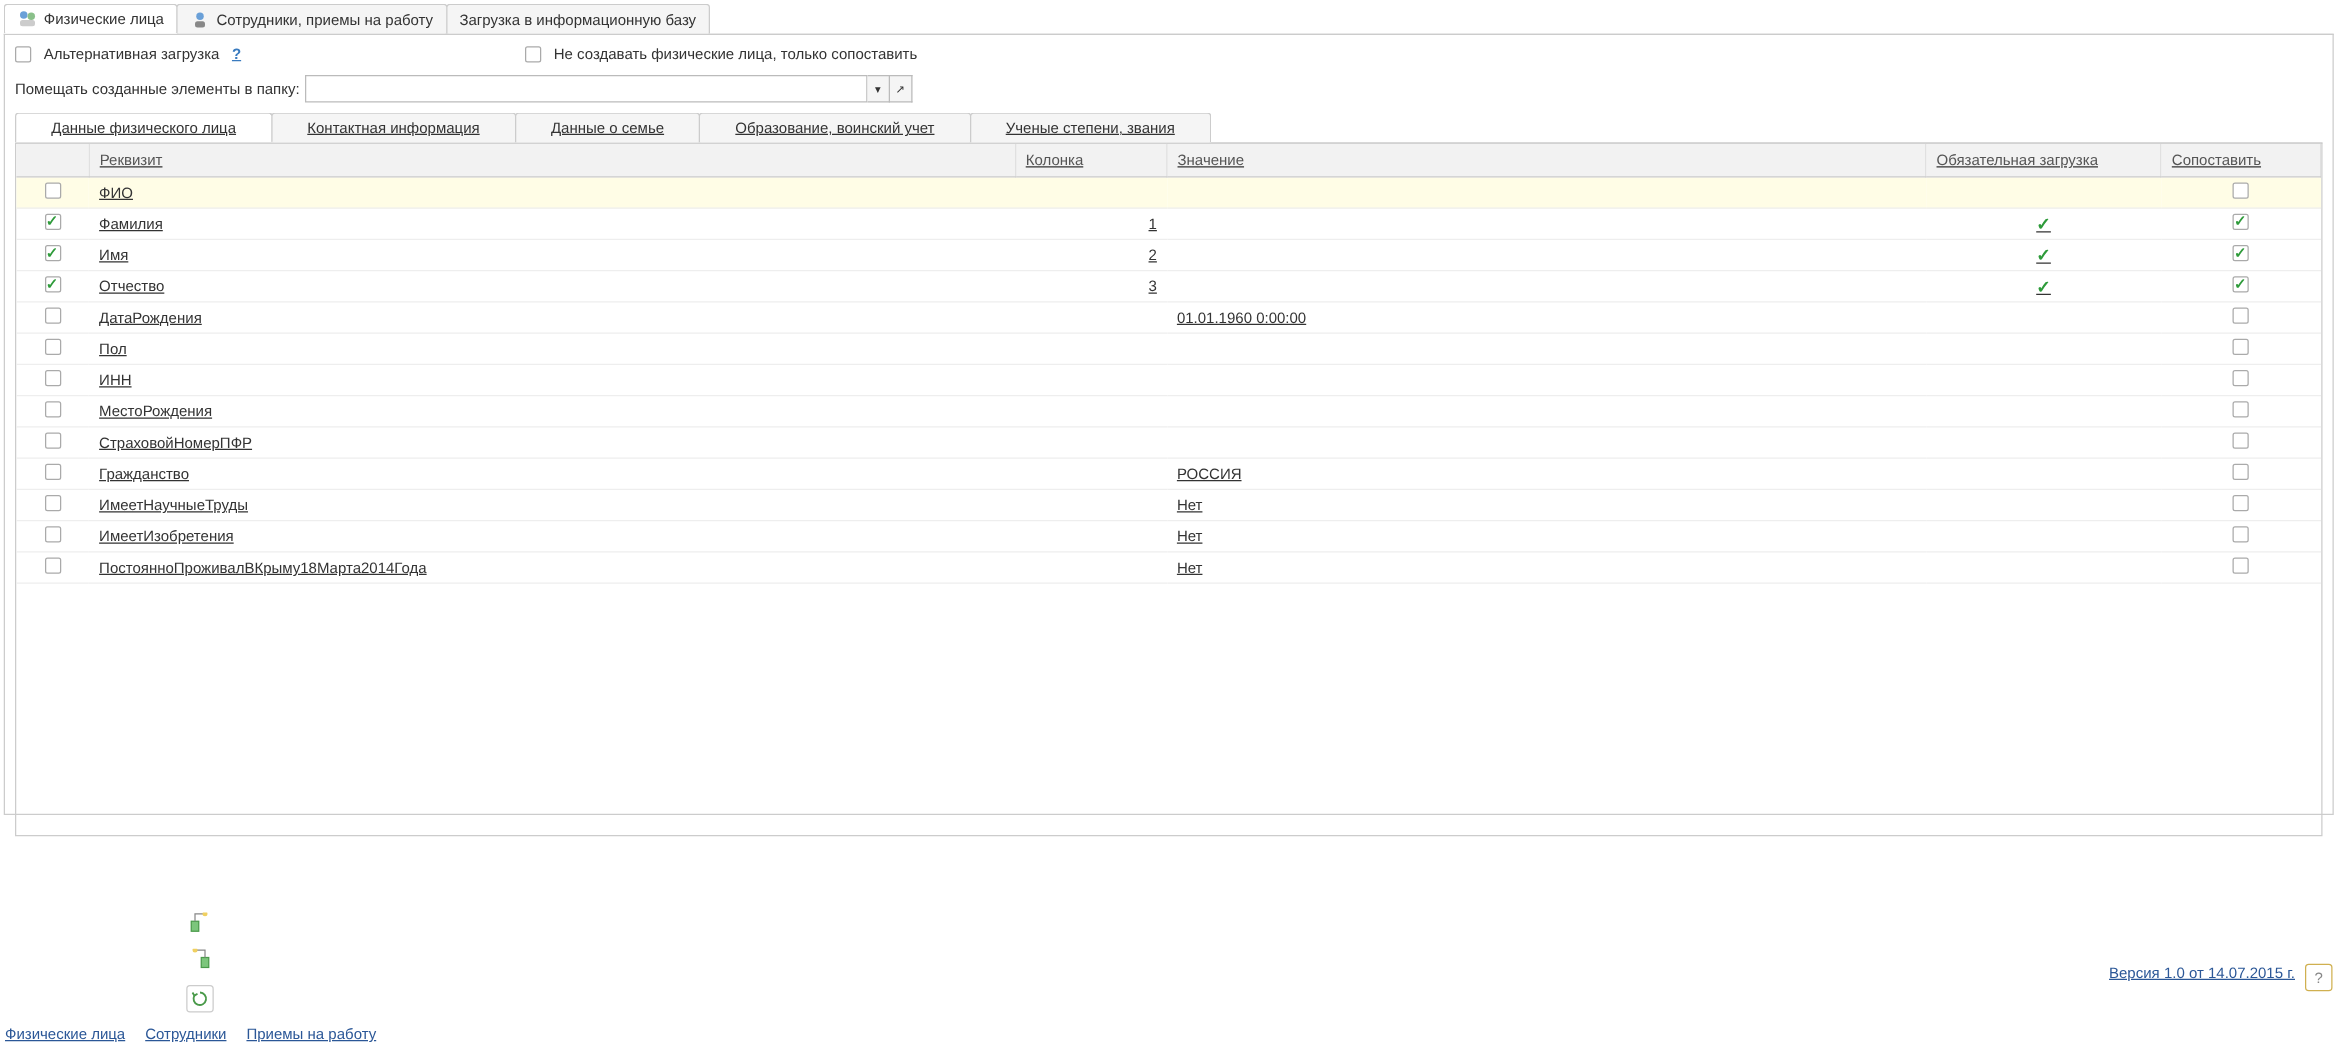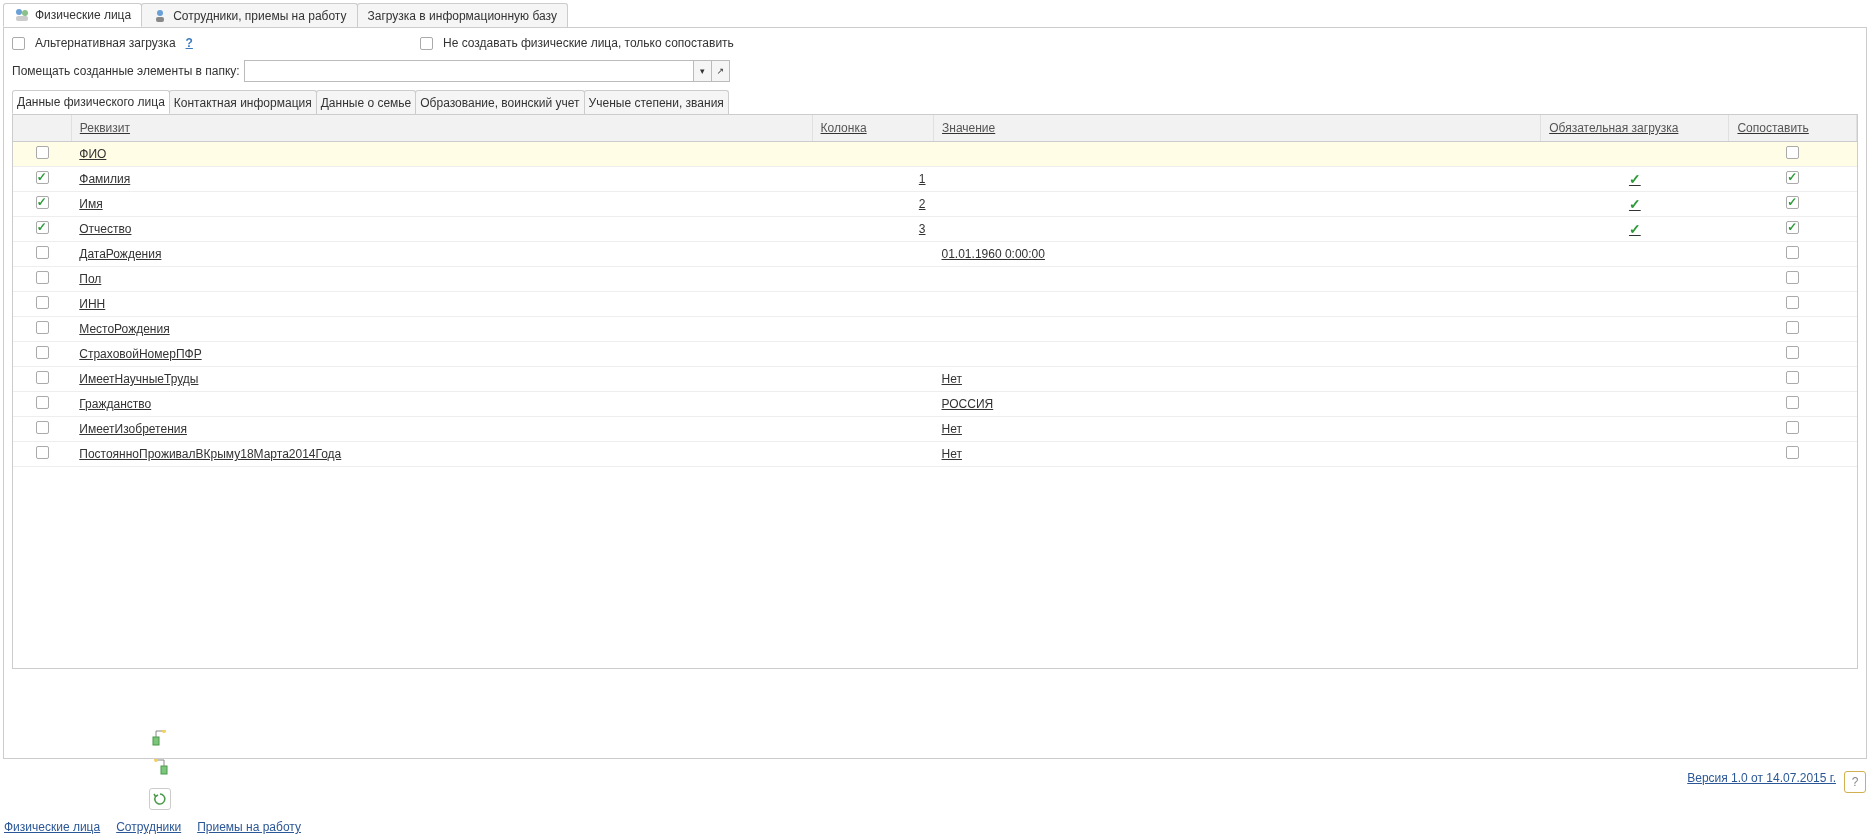--- a/index.html
+++ b/index.html
@@ -37,21 +37,21 @@
   .top-tab.active {
     background: #fff;
     border-bottom: 1px solid #fff;
     position: relative;
     z-index: 1;
   }
   .tab-icon { width: 16px; height: 16px; margin-right: 5px; display:inline-block; }
   .content-frame {
     border: 1px solid #ccc;
     padding: 8px;
-    height: 732px;
+    height: 625px;
     position: relative;
   }
   .options-row {
     display: flex;
     align-items: center;
     margin-bottom: 10px;
     gap: 8px;
   }
   .options-row .opt-left { display:flex; align-items:center; width: 400px;}
   .options-row .opt-right { display:flex; align-items:center; }
@@ -105,30 +105,31 @@
     line-height: 20px;
     text-align: center;
   }
   
   .inner-tabs {
     display: flex;
     border-bottom: 1px solid #ccc;
     margin-bottom: -1px;
   }
   .inner-tab {
-    padding: 4px 4px;
+    padding: 4px 28px;
     border: 1px solid #ccc;
     border-bottom: none;
     background: #f5f5f5;
     margin-right: -1px;
     cursor: pointer;
     height: 24px;
     display:flex;
-    align-items:flex-end;
+    align-items:flex-start;
     border-radius: 3px 3px 0 0;
+    text-decoration: underline;
   }
   .inner-tab.active {
     background: #fff;
     border-bottom: 1px solid #fff;
     position: relative;
     z-index: 1;
   }
   .table-frame {
     border: 1px solid #ccc;
     height: 555px;
@@ -349,31 +350,31 @@
             <tr>
               <td class="col-check"><input type="checkbox" class="cb" style=""></td>
               <td class="col-req">СтраховойНомерПФР</td>
               <td class="col-kol"></td>
               <td class="col-val"></td>
               <td class="col-mand"></td>
               <td class="col-match"><input type="checkbox" class="cb" style=""></td>
             </tr>
             <tr>
               <td class="col-check"><input type="checkbox" class="cb" style=""></td>
+              <td class="col-req">Гражданство</td>
+              <td class="col-kol"></td>
+              <td class="col-val">РОССИЯ</td>
+              <td class="col-mand"></td>
+              <td class="col-match"><input type="checkbox" class="cb" style=""></td>
+            </tr>
+            <tr>
+              <td class="col-check"><input type="checkbox" class="cb" style=""></td>
               <td class="col-req">ИмеетНаучныеТруды</td>
               <td class="col-kol"></td>
               <td class="col-val">Нет</td>
-              <td class="col-mand"></td>
-              <td class="col-match"><input type="checkbox" class="cb" style=""></td>
-            </tr>
-            <tr>
-              <td class="col-check"><input type="checkbox" class="cb" style=""></td>
-              <td class="col-req">Гражданство</td>
-              <td class="col-kol"></td>
-              <td class="col-val">РОССИЯ</td>
               <td class="col-mand"></td>
               <td class="col-match"><input type="checkbox" class="cb" style=""></td>
             </tr>
             <tr>
               <td class="col-check"><input type="checkbox" class="cb" style=""></td>
               <td class="col-req">ИмеетИзобретения</td>
               <td class="col-kol"></td>
               <td class="col-val">Нет</td>
               <td class="col-mand"></td>
               <td class="col-match"><input type="checkbox" class="cb" style=""></td>

